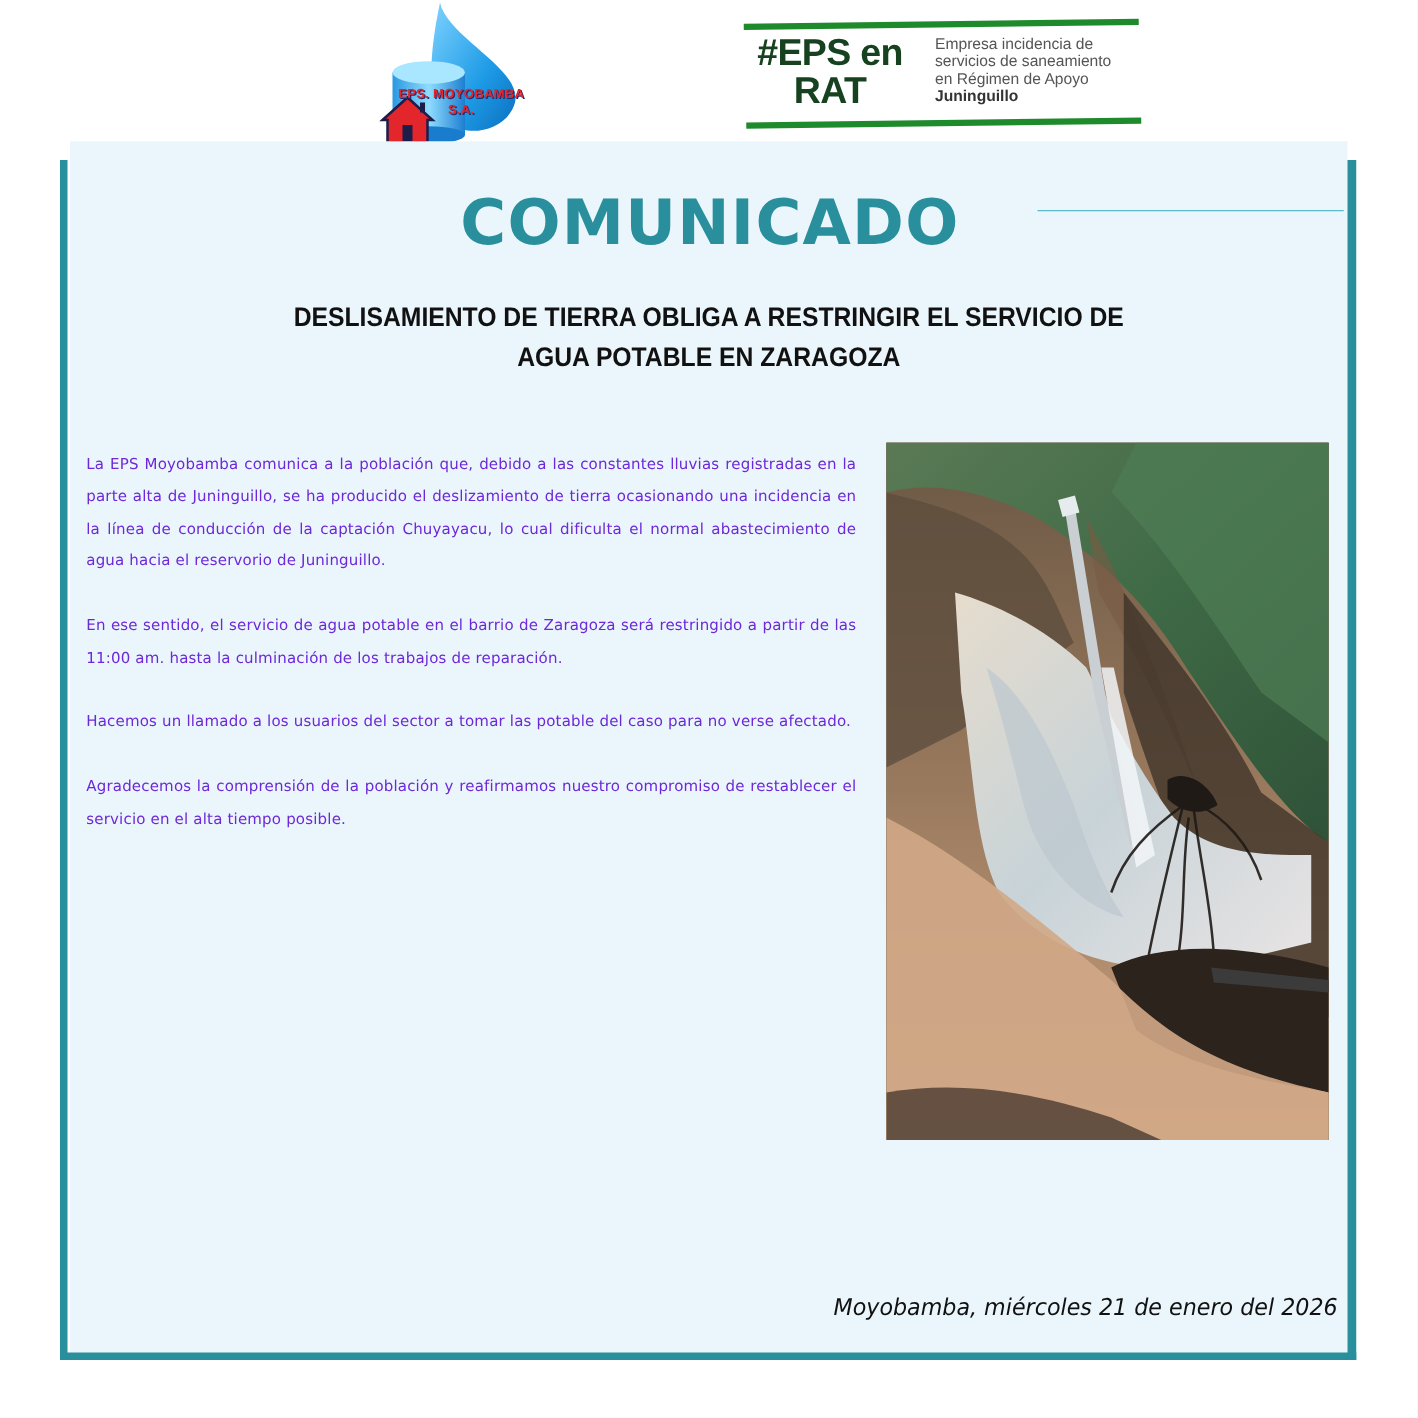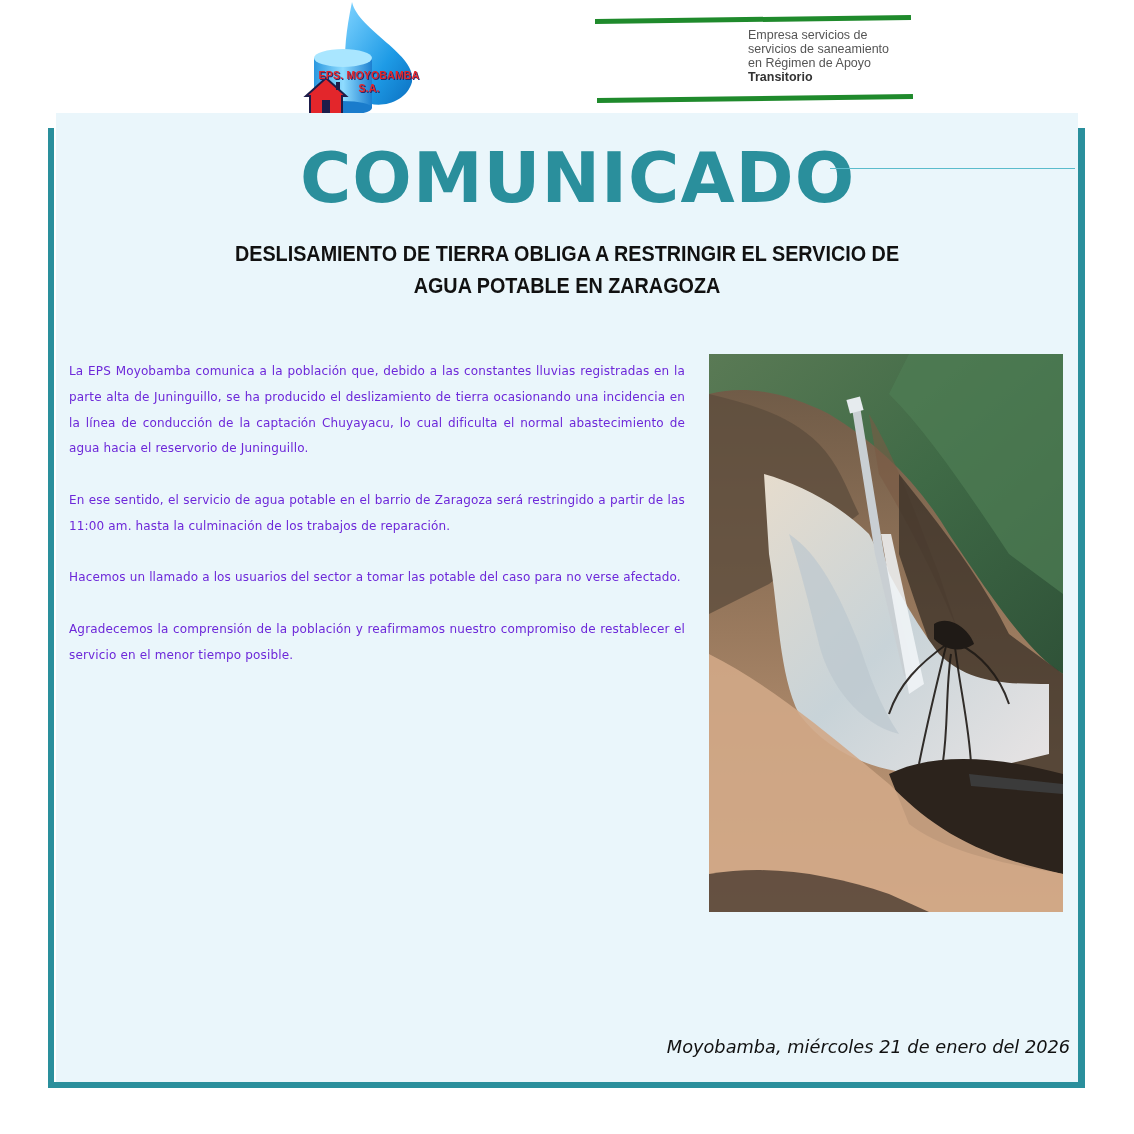--- a/index.html
+++ b/index.html
@@ -51,21 +51,21 @@
       position: absolute; left: 48px; top: 128px; width: 1037px; height: 960px;
       box-sizing: border-box;
       border-left: 6px solid #2a8f9c;
       border-right: 7px solid #2a8f9c;
       border-bottom: 6px solid #2a8f9c;
       pointer-events: none;
     }
     .title {
       position: absolute; left: 300px; top: 138px; width: 536px; text-align: center;
       font-family: "DejaVu Sans", sans-serif; font-weight: bold;
-      color: #2a8f9c; font-size: 70px; line-height: 80px; letter-spacing: 1px;
+      color: #2a8f9c; font-size: 50px; line-height: 80px; letter-spacing: 1px;
     }
     .title-rule {
       position: absolute; left: 830px; top: 168px; width: 245px; height: 1px;
       background: #5bbccc;
     }
     .headline {
       position: absolute; left: 150px; top: 238px; width: 834px; text-align: center;
       font-family: "Liberation Sans", sans-serif; font-weight: bold;
       color: #111; font-size: 21.5px; line-height: 32px;
       transform: scaleX(0.92); transform-origin: center top;
@@ -117,45 +117,49 @@
     <rect x="36" y="82" width="4" height="8" fill="#1d1d4a"></rect>
   </svg>
   <div class="drop-label">
     <div>EPS. MOYOBAMBA</div>
     <div>S.A.</div>
   </div>
 </div>
 
 <div class="logo-rat">
   <div class="bar-top"></div>
+  <div class="hash">
+    <div>#EPS en</div>
+    <div>RAT</div>
+  </div>
   <div class="tag">
-    <div>Empresa servicios de</div>
+    <div>Empresa incidencia de</div>
     <div>servicios de saneamiento</div>
     <div>en Régimen de Apoyo</div>
-    <b>Transitorio</b>
+    <b>Juninguillo</b>
   </div>
   <div class="bar-bot"></div>
 </div>
 
 <div class="panel"></div>
 <div class="frame"></div>
 
 <div class="title">COMUNICADO</div>
 <div class="title-rule"></div>
 
 <div class="headline">
   <div>DESLISAMIENTO DE TIERRA OBLIGA A RESTRINGIR EL SERVICIO DE</div>
   <div>AGUA POTABLE EN ZARAGOZA</div>
 </div>
 
 <div class="body-text">
   <p>La EPS Moyobamba comunica a la población que, debido a las constantes lluvias registradas en la parte alta de Juninguillo, se ha producido el deslizamiento de tierra ocasionando una incidencia en la línea de conducción de la captación Chuyayacu, lo cual dificulta el normal abastecimiento de agua hacia el reservorio de Juninguillo.</p>
   <p>En ese sentido, el servicio de agua potable en el barrio de Zaragoza será restringido a partir de las 11:00 am. hasta la culminación de los trabajos de reparación.</p>
   <p>Hacemos un llamado a los usuarios del sector a tomar las potable del caso para no verse afectado.</p>
-  <p>Agradecemos la comprensión de la población y reafirmamos nuestro compromiso de restablecer el servicio en el menor tiempo posible.</p>
+  <p>Agradecemos la comprensión de la población y reafirmamos nuestro compromiso de restablecer el servicio en el alta tiempo posible.</p>
 </div>
 
 <div class="photo" title="Landslide with broken pipe spilling water onto eroded earth and ferns">
   <svg width="354" height="558" viewBox="0 0 354 558">
     <defs>
       <linearGradient id="soil" x1="0" y1="0" x2="0" y2="1">
         <stop offset="0" stop-color="#6a5744"></stop>
         <stop offset="0.5" stop-color="#9a7a5e"></stop>
         <stop offset="1" stop-color="#c9a07e"></stop>
       </linearGradient>

